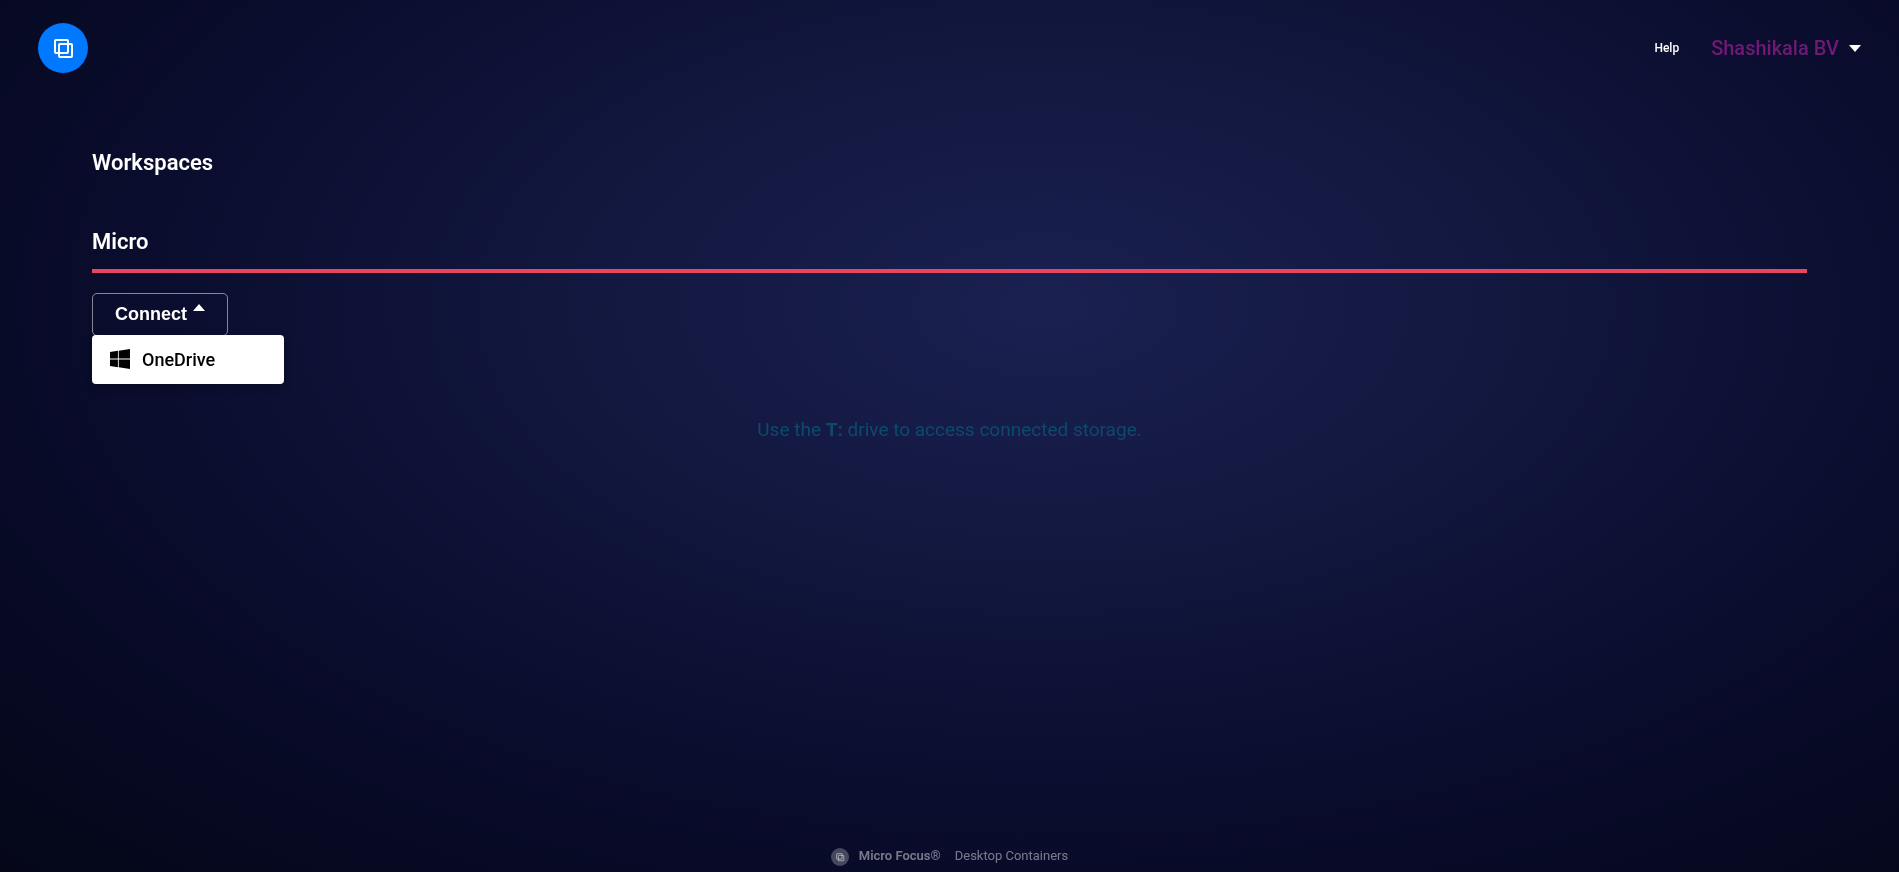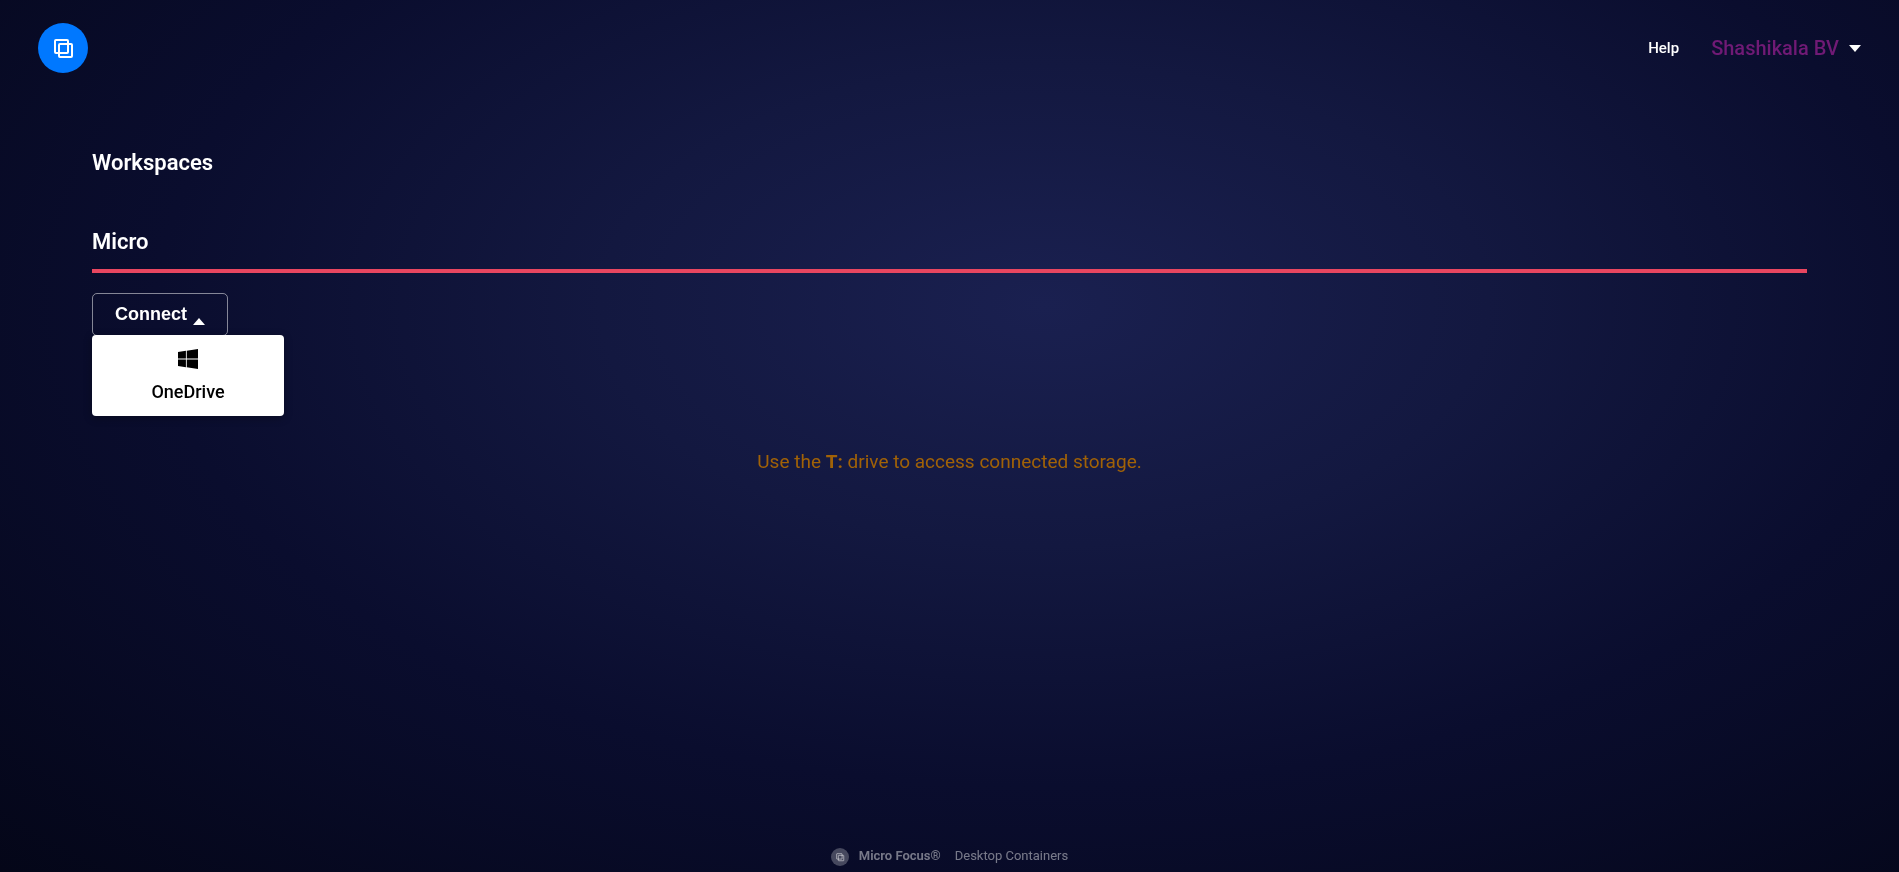--- a/index.html
+++ b/index.html
@@ -44,21 +44,21 @@
     
     .header-right {
       display: flex;
       align-items: center;
       gap: 32px;
     }
     
     .help-link {
       color: #ffffff;
       text-decoration: none;
-      font-size: 15px;
+      font-size: 12px;
       font-weight: 500;
     }
     
     .user-dropdown {
       display: flex;
       align-items: center;
       gap: 10px;
       color: #701a75;
       font-size: 20px;
       font-weight: 500;
@@ -132,21 +132,21 @@
     .connect-button {
       background: transparent;
       border: 1px solid rgba(255, 255, 255, 0.5);
       border-radius: 5px;
       color: #ffffff;
       font-size: 18px;
       font-weight: 600;
       padding: 10px 22px;
       cursor: pointer;
       display: flex;
-      align-items: flex-end;
+      align-items: flex-start;
       gap: 6px;
     }
     
     .caret-up {
       width: 0;
       height: 0;
       border-left: 6px solid transparent;
       border-right: 6px solid transparent;
       border-bottom: 7px solid #ffffff;
     }
@@ -158,41 +158,40 @@
       left: 0;
       background: #ffffff;
       border-radius: 4px;
       min-width: 192px;
       box-shadow: 0 2px 8px rgba(0,0,0,0.3);
       padding: 2px;
     }
     
     .dropdown-item {
       display: flex;
-      align-items: center;
+      align-items: flex-start;
       gap: 12px;
       padding: 12px 16px;
       color: #000000;
       font-size: 18px;
       font-weight: 500;
       cursor: pointer;
-      flex-direction: column;
     }
     
     .windows-icon {
       width: 20px;
       height: 20px;
     }
     
     
     .hint-text {
       text-align: center;
-      margin-top: 114px;
+      margin-top: 82px;
       font-size: 19px;
-      color: #a16207;
+      color: #0c4a6e;
     }
     
     .hint-text strong {
       font-weight: 700;
     }
     
     
     .footer {
       position: absolute;
       bottom: 6px;

